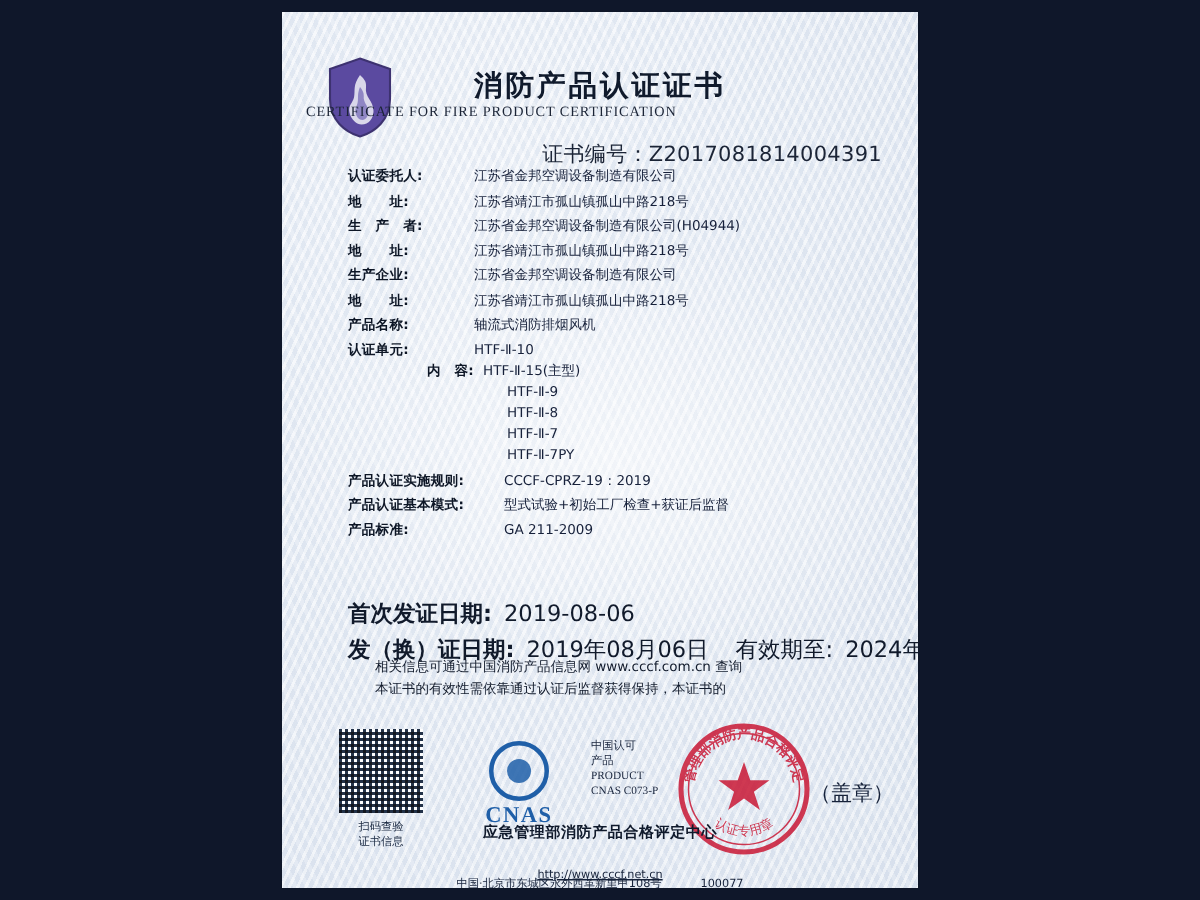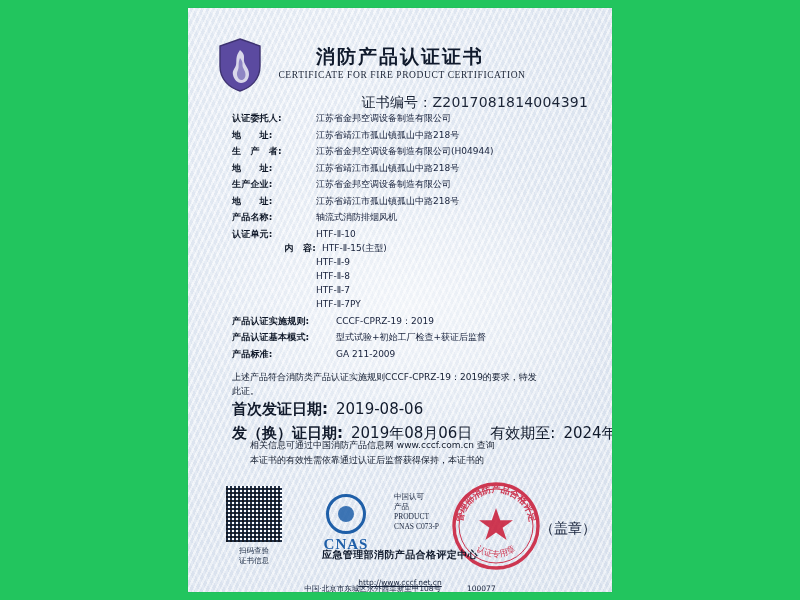--- a/index.html
+++ b/index.html
@@ -10,21 +10,21 @@
     width: 800px;
     height: 600px;
     background: #ffffff;
     font-family: "Liberation Sans", sans-serif;
     overflow: hidden;
   }
   #cert-page {
     position: relative;
     width: 800px;
     height: 600px;
-    background: #22c55e;
+    background: #0f172a;
   }
   
   .paper {
     position: absolute;
     left: 188px;
     top: 8px;
     width: 424px;
     height: 584px;
     background:
       radial-gradient(ellipse at 30% 20%, #f2f5fa 0%, #e9eef6 45%, #dfe6f0 100%);
@@ -71,23 +71,22 @@
     top: 36px;
     text-align: center;
     font-family: "DejaVu Sans", sans-serif;
     font-size: 19px;
     font-weight: bold;
     letter-spacing: 2px;
     color: #101a2c;
   }
   .title-en {
     position: absolute;
-    left: 4px; right: 0;
+    left: 16px; right: 0;
     top: 62px;
-    text-align: center;
     font-family: "Liberation Serif", serif;
     font-size: 9.5px;
     letter-spacing: 0.6px;
     color: #1b2436;
   }
   .cert-no {
     position: absolute;
     right: 24px;
     top: 86px;
     font-family: "DejaVu Sans", sans-serif;
@@ -120,20 +119,21 @@
     letter-spacing: 0.2px;
   }
   .row .val {
     flex: 1;
     color: #16203a;
     white-space: nowrap;
   }
   .row.sub .lbl { font-weight: bold; }
   .row.indent {
     padding-left: 84px;
+    margin-left: 22px;
   }
   .row.indent .val { white-space: nowrap; }
 
   .unit-line {
     margin-bottom: 1px;
   }
 
   .para {
     position: absolute;
     left: 44px;
@@ -368,24 +368,20 @@
         <div class="row sub">
           <span class="lbl" style="width:104px;flex:0 0 104px;">产品认证基本模式:</span>
           <span class="val">型式试验+初始工厂检查+获证后监督</span>
         </div>
         <div class="row sub">
           <span class="lbl" style="width:104px;flex:0 0 104px;">产品标准:</span>
           <span class="val">GA 211-2009</span>
         </div>
       </div>
 
-      <div class="para p-grant">
-        <div class="l1">上述产品符合消防类产品认证实施规则CCCF-CPRZ-19：2019的要求，特发</div>
-        <div class="l2">此证。</div>
-      </div>
 
       <div class="dates">
         <div class="drow">
           <span class="dlbl">首次发证日期:</span>
           <span class="dval" style="margin-left:8px;">2019-08-06</span>
         </div>
         <div class="drow">
           <span class="dlbl">发（换）证日期:</span>
           <span class="dval" style="margin-left:8px;">2019年08月06日</span>
           <span class="dval2">有效期至:</span>

